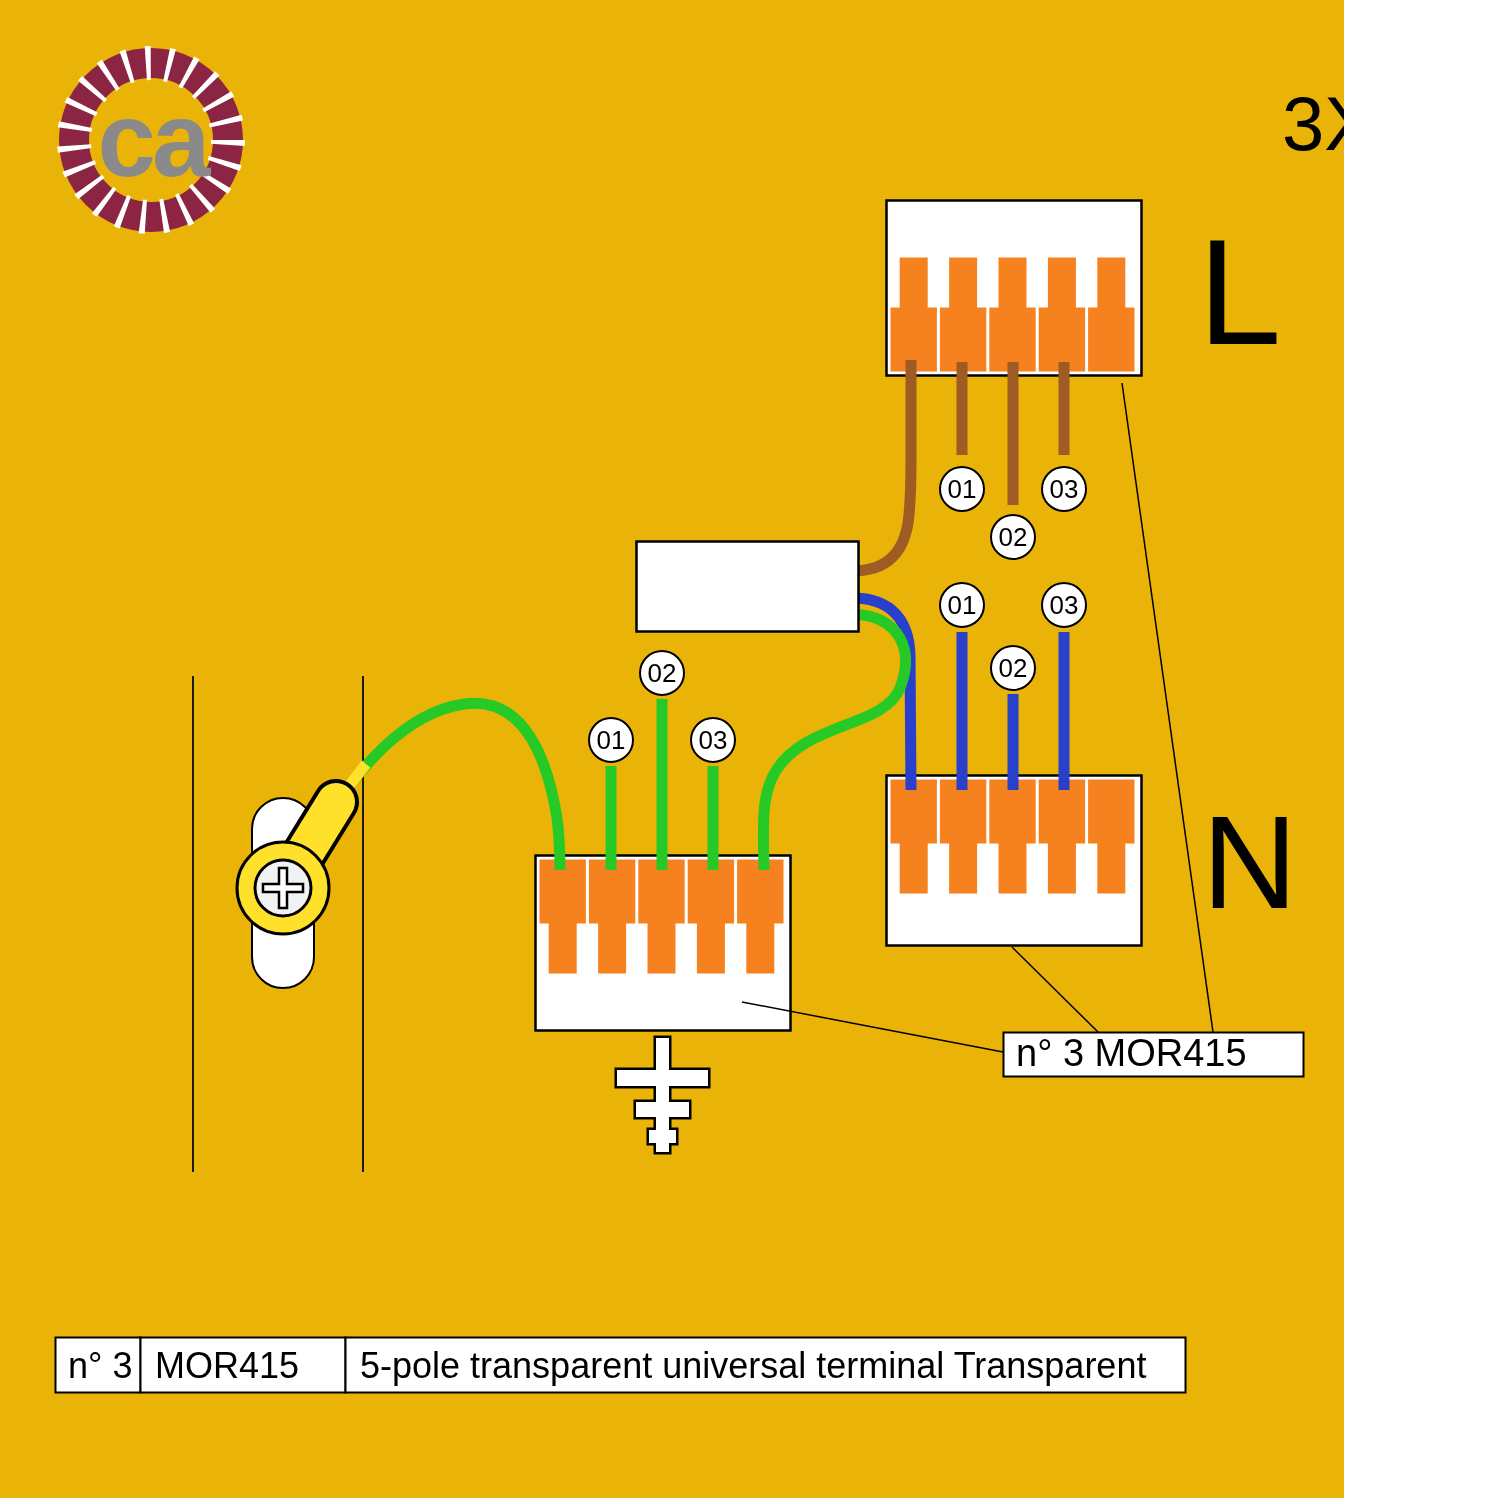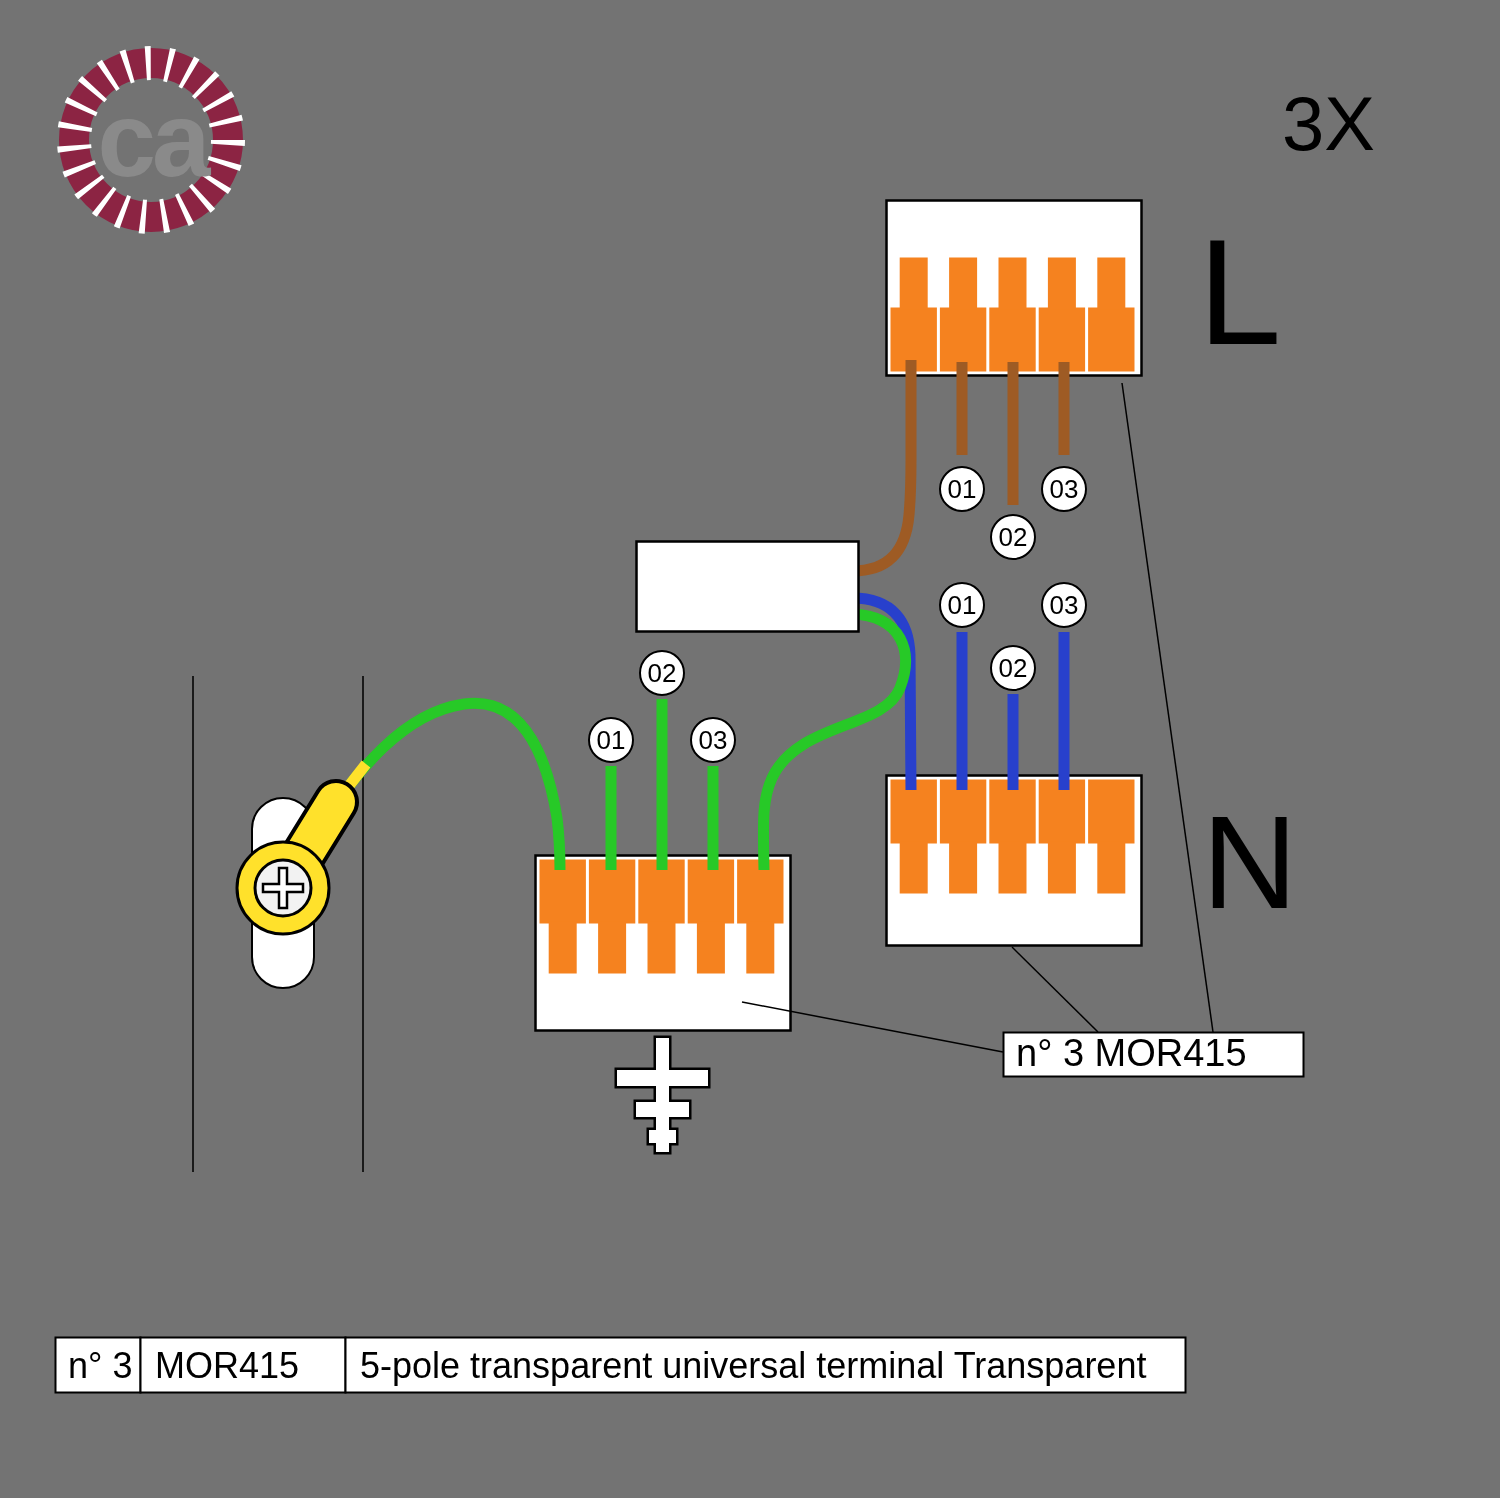--- a/index.html
+++ b/index.html
@@ -5,21 +5,21 @@
   :root{
     --terminal-orange:#F5821F;
     --wire-brown:#9E5B24;
     --wire-blue:#2840CC;
     --wire-green:#27C927;
     --lug-yellow:#FFE12B;
     --logo-maroon:#8C2443;
     --logo-gray:#8A8A8A;
   }
   html,body{margin:0;padding:0;background:#fff;}
-  .stage{width:1500px;height:1498px;background:#737373;position:relative;overflow:hidden;}
+  .stage{width:1344px;height:1498px;background:#eab308;position:relative;overflow:hidden;}
   svg{display:block;}
   text{font-family:"Liberation Sans",sans-serif;fill:#000;}
   .orange{fill:var(--terminal-orange);}
   .blk{fill:#fff;stroke:#000;stroke-width:2.5;}
   .wire{fill:none;stroke-width:11;stroke-linecap:butt;}
   .wire-brown{stroke:var(--wire-brown);}
   .wire-blue{stroke:var(--wire-blue);}
   .wire-green{stroke:var(--wire-green);}
   .wire-yellow{stroke:var(--lug-yellow);}
   .badge{fill:#fff;stroke:#000;stroke-width:2;}

